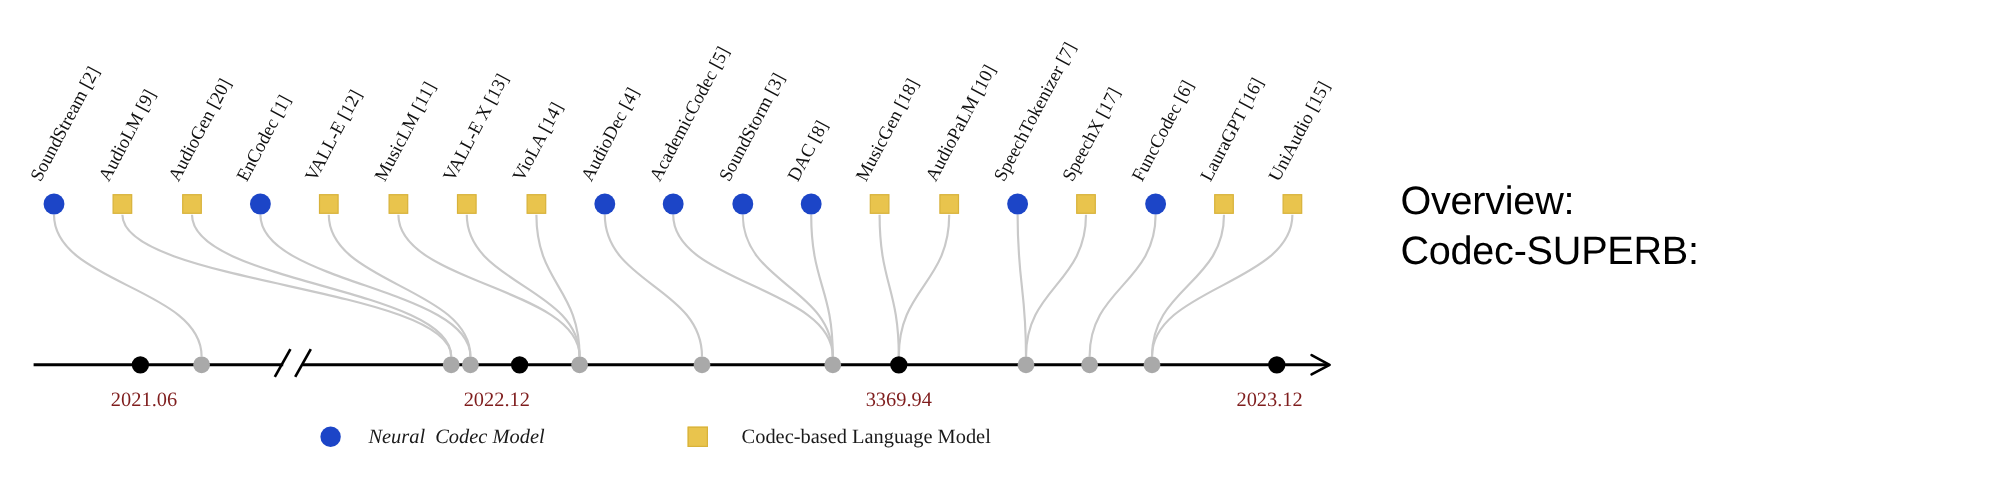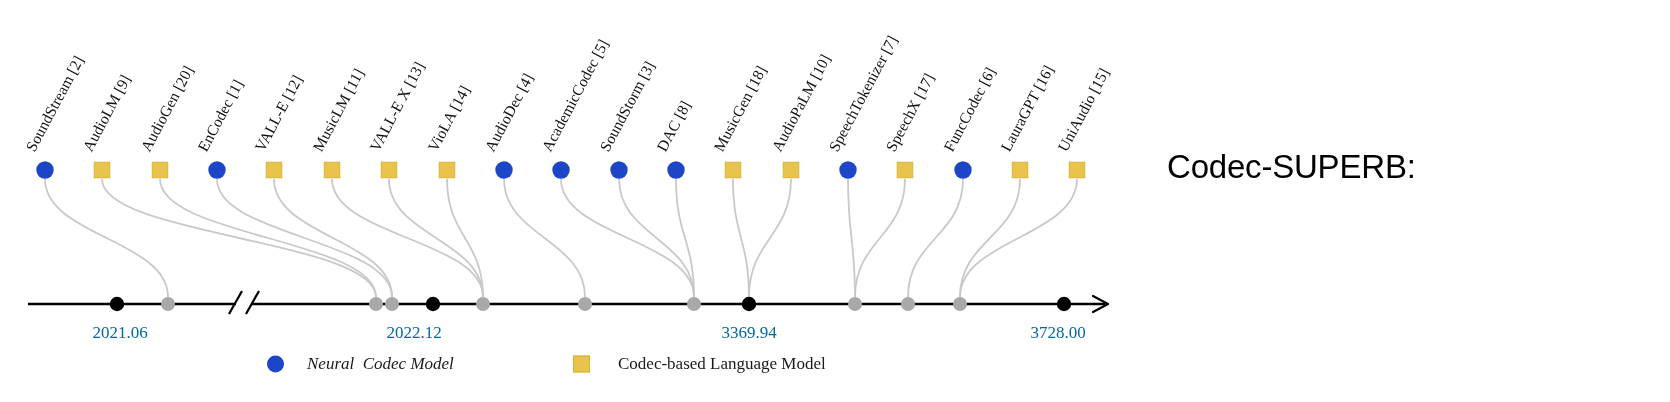--- a/index.html
+++ b/index.html
@@ -25,21 +25,21 @@
     transform: rotate(-62deg);
     transform-origin: left bottom;
   }
 
   
   .axis-date {
     position: absolute;
     top: 323px;
     transform: translateX(-50%);
     font-size: 17px;
-    color: #0369a1;
+    color: #7f1d1d;
     white-space: nowrap;
   }
 
   
   .legend-item { position: absolute; height: 18px; }
   .legend-marker { position: absolute; top: 50%; }
   .legend-marker.codec {
     width: 17px; height: 17px; border-radius: 50%;
     transform: translateY(-50%);
   }
@@ -151,35 +151,36 @@
       <div class="model-label" style="left: 899px;">SpeechX [17]</div>
       <div class="model-label" style="left: 957px;">FuncCodec [6]</div>
       <div class="model-label" style="left: 1014px;">LauraGPT [16]</div>
       <div class="model-label" style="left: 1071px;">UniAudio [15]</div>
     </div>
 
   <div>
       <span class="axis-date" style="left: 120px;">2021.06</span>
       <span class="axis-date" style="left: 414px;">2022.12</span>
       <span class="axis-date" style="left: 749px;">3369.94</span>
-      <span class="axis-date" style="left: 1058px;">3728.00</span>
+      <span class="axis-date" style="left: 1058px;">2023.12</span>
     </div>
 
   <div>
     <div class="legend-item" style="left:267px; top:355px; width:230px;">
       <span class="legend-marker codec" style="left: 0px; background: rgb(28, 69, 199);"></span>
       <span class="legend-label" style="left:40px;font-style:italic;">Neural  Codec Model</span>
     </div>
     <div class="legend-item" style="left:573px; top:355px; width:300px;">
       <span class="legend-marker lm" style="left: 0px; background: rgb(233, 196, 77); border: 1px solid rgb(216, 178, 58);"></span>
       <span class="legend-label" style="left:45px;">Codec-based Language Model</span>
     </div>
   </div>
 
   <div class="right-panel">
     <div class="group1">
+      <div>Overview:</div>
     </div>
     <div class="group2">
       <div>Codec-SUPERB:</div>
     </div>
   </div>
 
 </div>
 
 </body></html>

